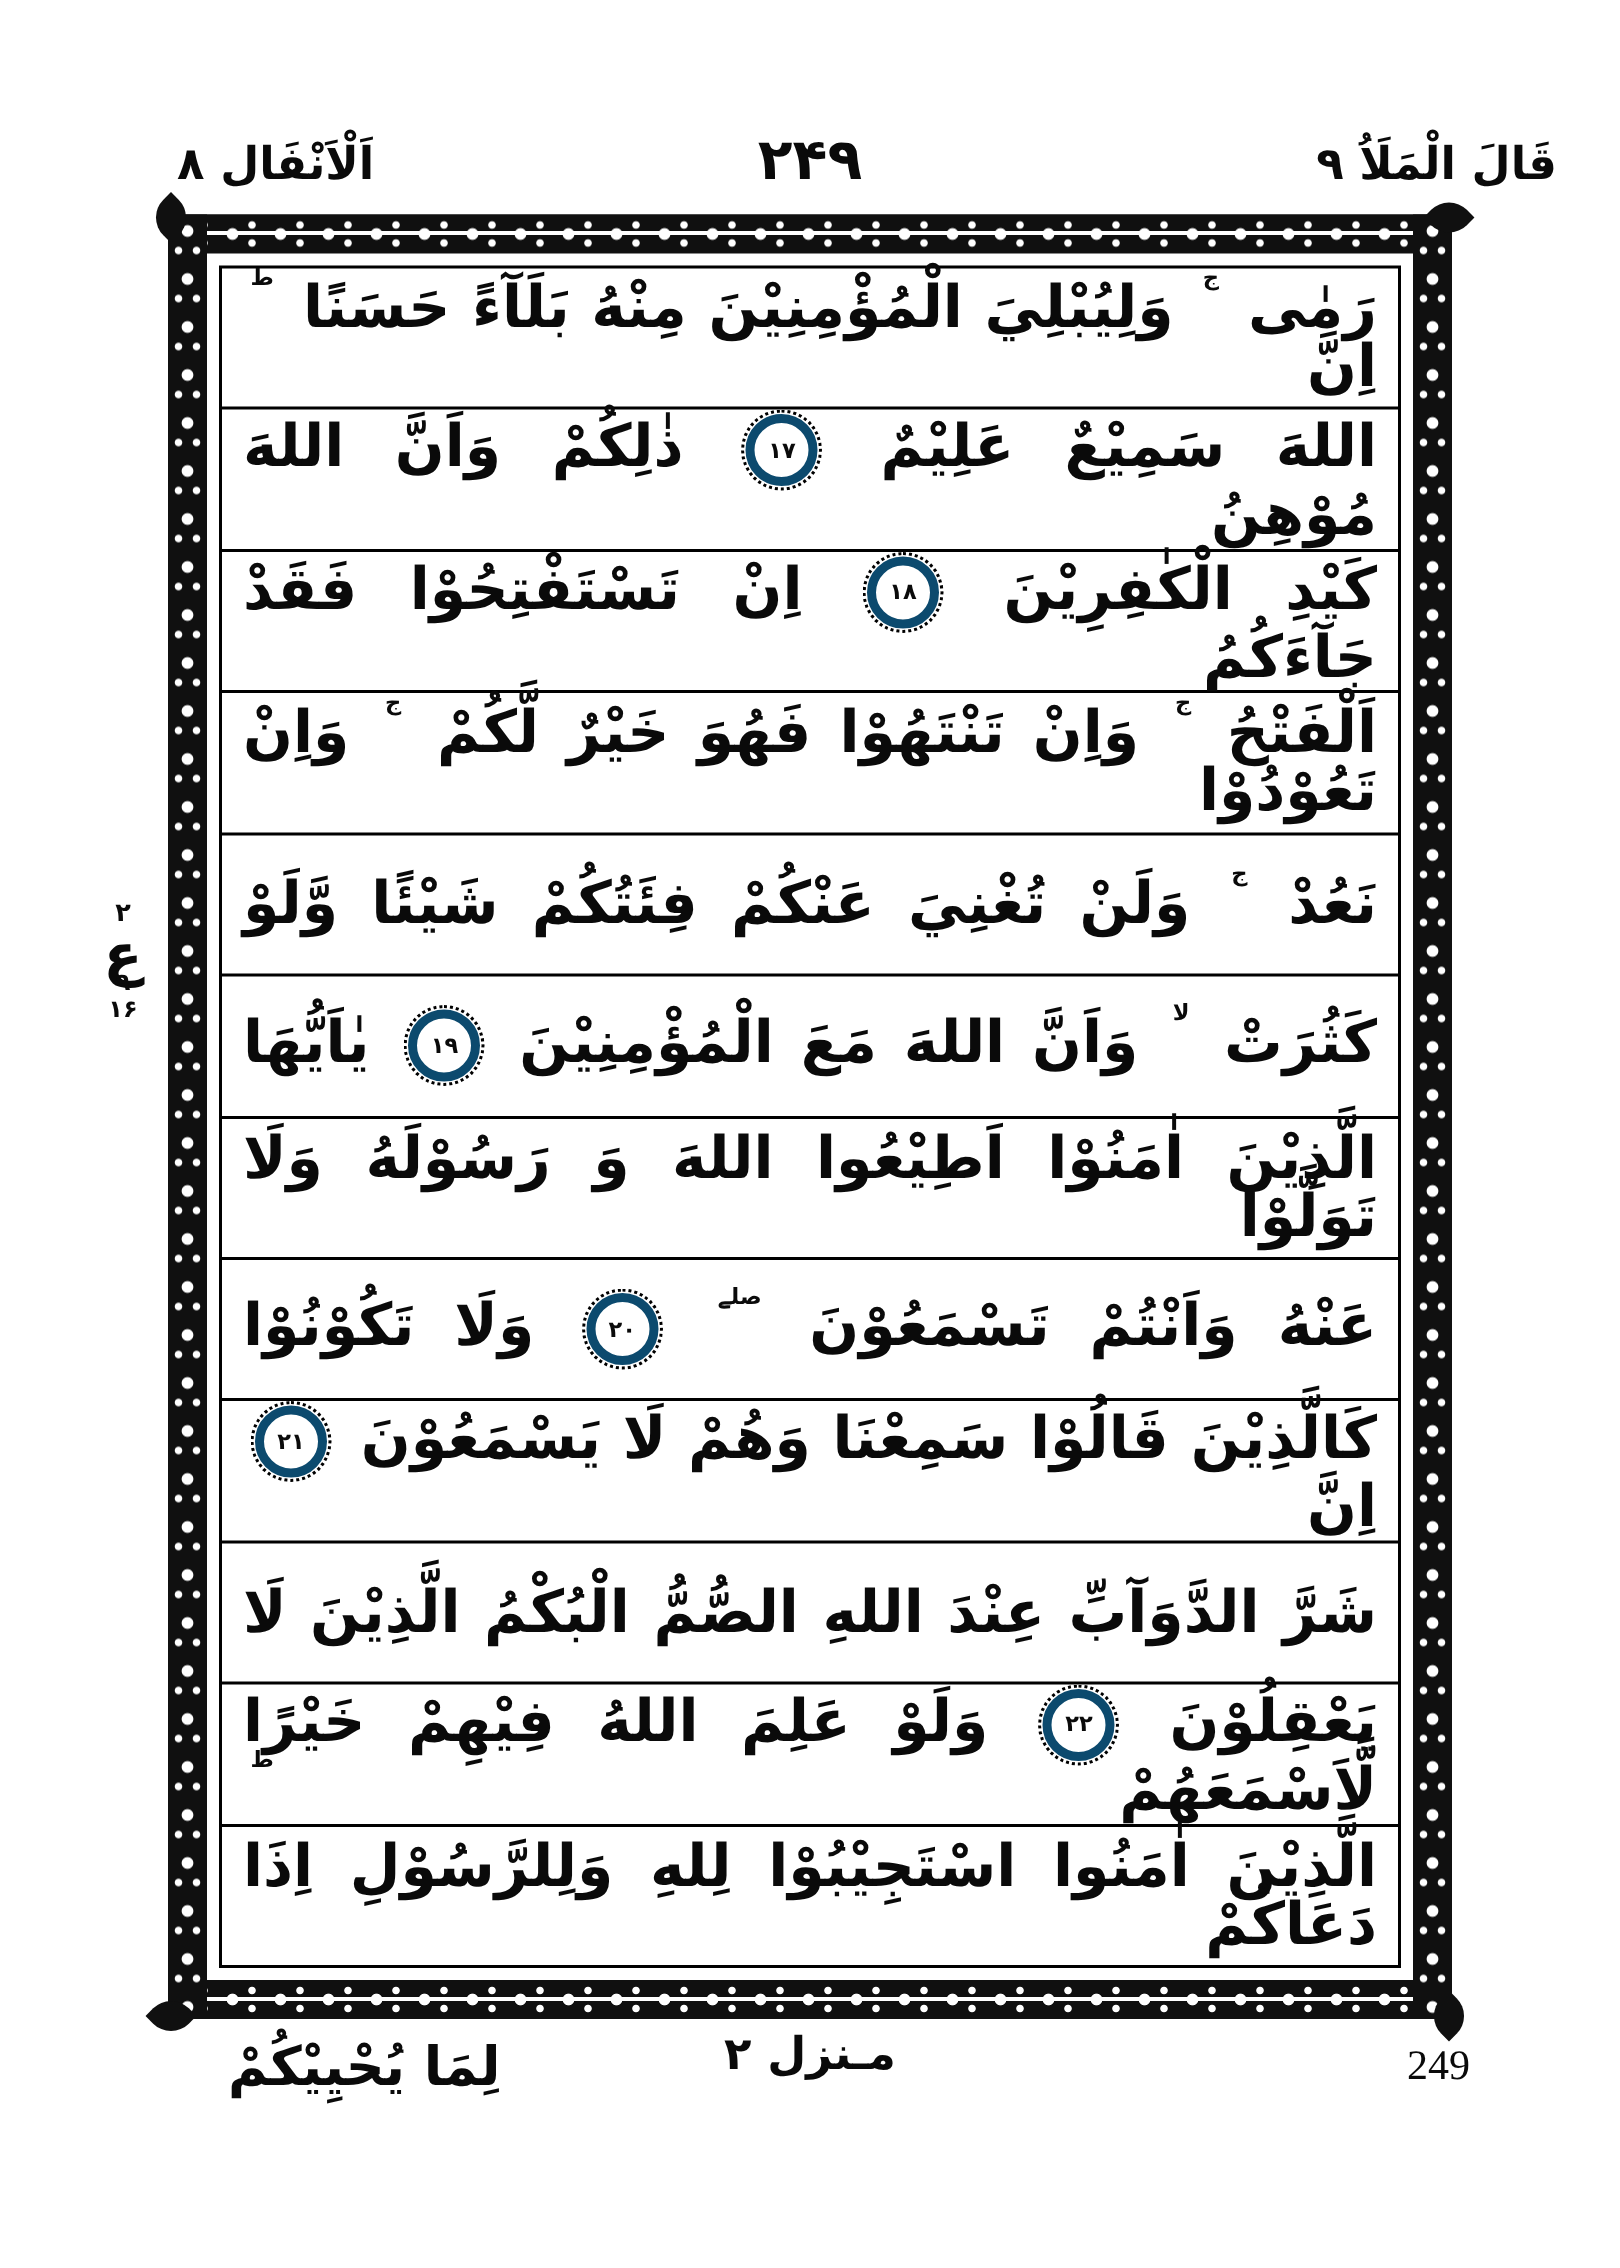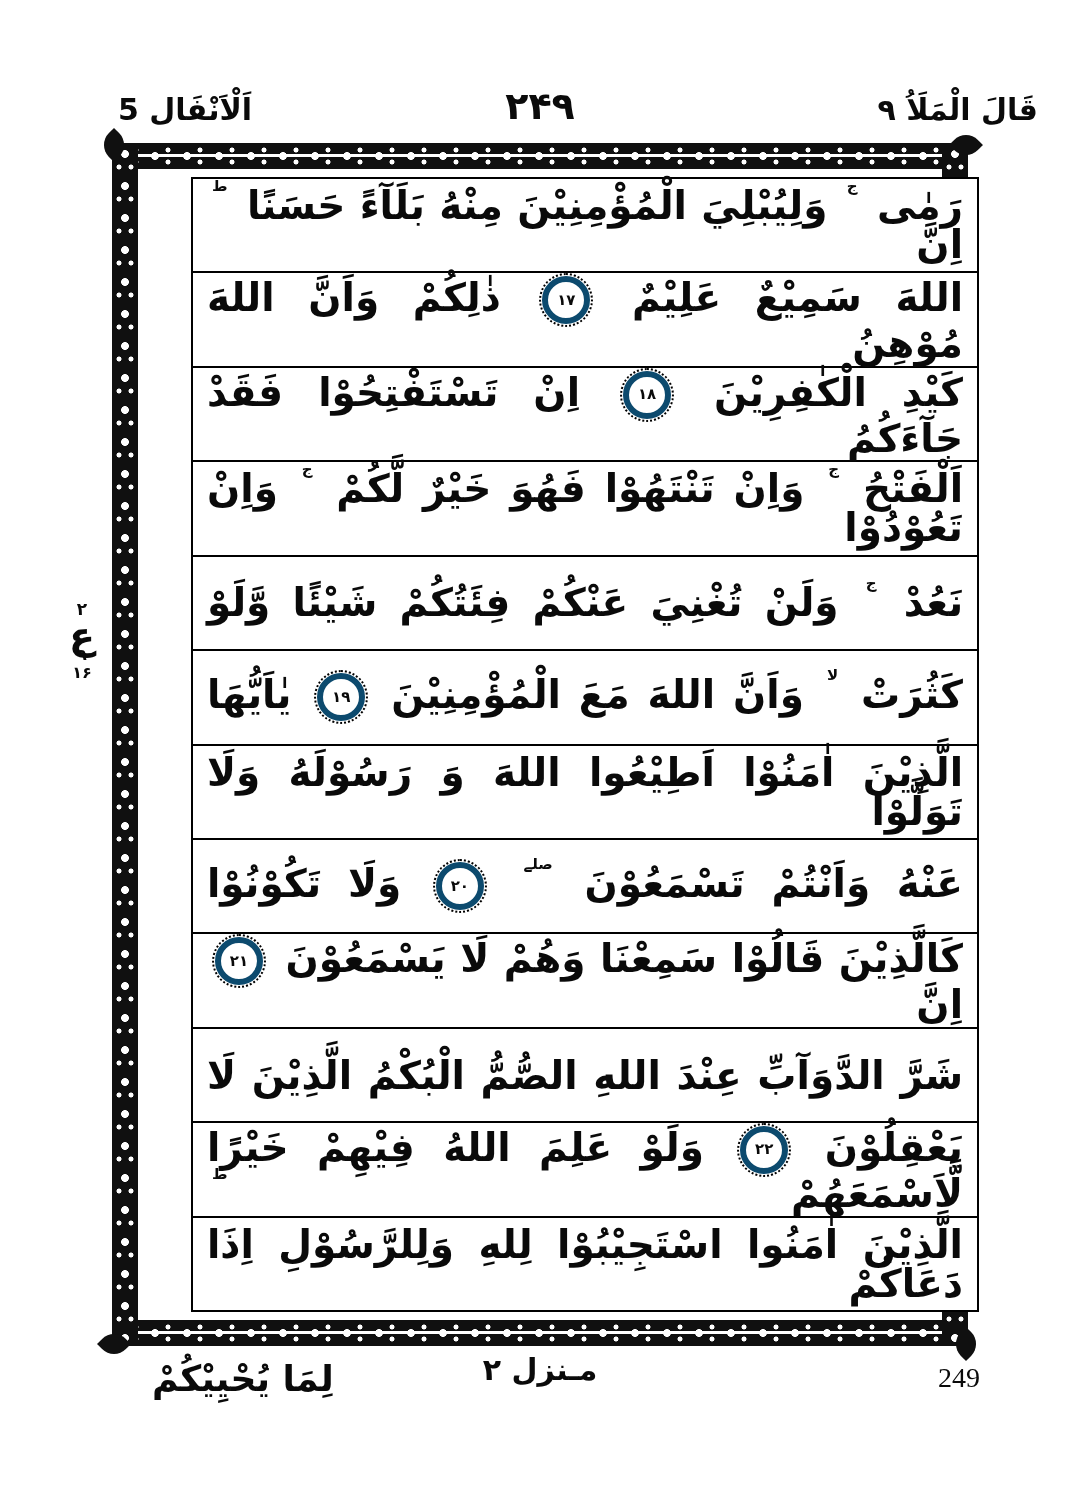--- a/index.html
+++ b/index.html
@@ -37,21 +37,21 @@
   .band.leftb{left:0;} .band.rightb{right:0;}
   .corner{position:absolute;width:24px;height:24px;background:#101010;
     transform:rotate(45deg);border-radius:0 70% 0 70%;}
   .corner.tl{left:-10px;top:-10px;}
   .corner.tr{right:-10px;top:-10px;transform:rotate(135deg);}
   .corner.br{right:-10px;bottom:-10px;transform:rotate(225deg);}
   .corner.bl{left:-10px;bottom:-10px;transform:rotate(315deg);}
   .gap{position:relative;background:#ffffff;width:100%;height:100%;box-sizing:border-box;padding:8px;}
   .inner{
     border:2.5px solid #000;box-sizing:border-box;width:100%;height:100%;
-    display:flex;flex-direction:column;background:#fff;margin-left:45px;
+    display:flex;flex-direction:column;background:#fff;
   }
   
   .qline{
     flex:1;direction:rtl;unicode-bidi:isolate;
     font-weight:bold;font-size:39px;line-height:1.0;
     display:flex;align-items:center;
     padding:0 14px;box-sizing:border-box;overflow:visible;
   }
   .qline:not(:last-child){border-bottom:2.5px solid #000;}
   .qline .row{width:100%;text-align:justify;text-align-last:justify;}
@@ -72,21 +72,21 @@
   
   .foot{position:absolute;direction:rtl;font-weight:bold;white-space:nowrap;}
   .foot.catchword{left:152px;top:1358px;font-size:36px;text-align:center;}
   .foot.manzil{left:0;right:0;text-align:center;top:1352px;font-size:30px;}
   .foot.pageno{right:100px;top:1362px;font-size:28px;font-weight:normal;
     font-family:"Liberation Serif",serif;direction:ltr;}
 </style>
 </head>
 <body>
 
-<div class="hdr left">اَلْاَنْفَال 5</div>
+<div class="hdr left">اَلْاَنْفَال ۸</div>
 <div class="hdr center">۲۴۹</div>
 <div class="hdr right">قَالَ الْمَلَاُ ۹</div>
 
 <div class="frame">
   <div class="band h top"></div>
   <div class="band h bottom"></div>
   <div class="band v leftb"></div>
   <div class="band v rightb"></div>
   <div class="corner tl"></div>
   <div class="corner tr"></div>

